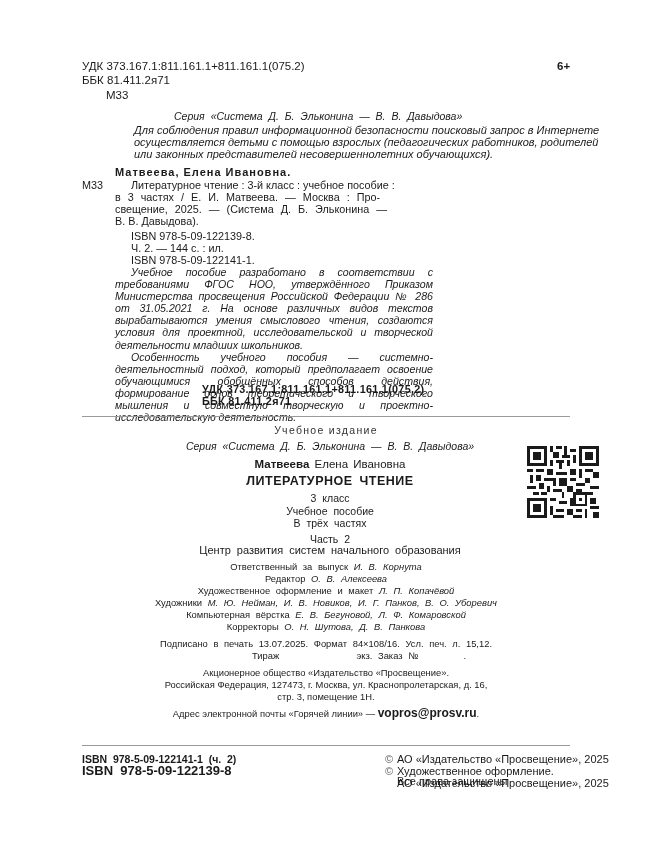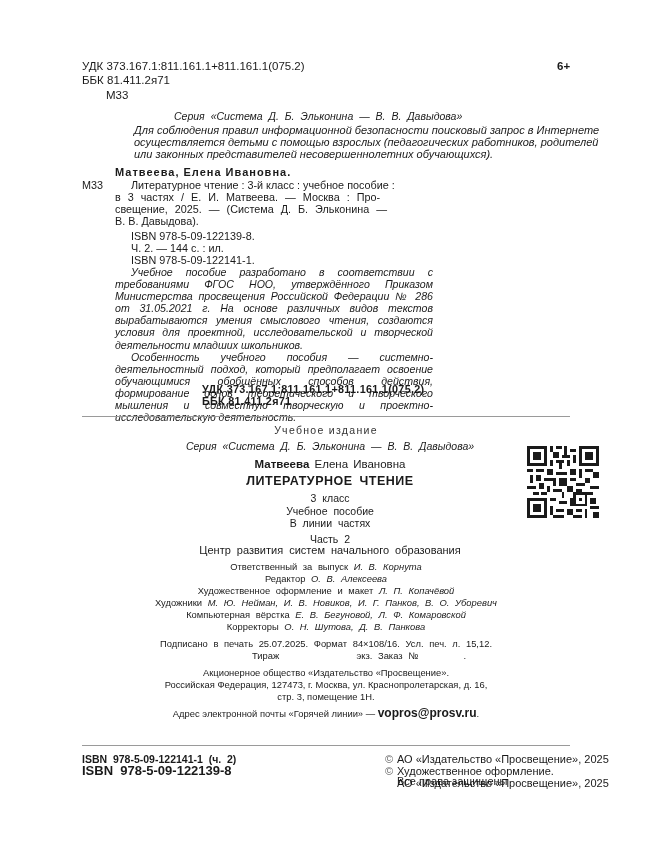--- a/index.html
+++ b/index.html
@@ -56,21 +56,21 @@
 
 <div class="abs center t10" style="left:82px;width:488px;top:424px;letter-spacing:1.3px;color:#333;">Учебное издание</div>
 <div class="abs center t10 it ws" style="left:160px;width:340px;top:440px;">Серия «Система Д. Б. Эльконина — В. В. Давыдова»</div>
 <div class="abs center" style="left:160px;width:340px;top:457px;font-size:11.5px;line-height:14px;word-spacing:2px;">
   <span class="b">Матвеева</span>
   <span>Елена Ивановна</span>
 </div>
 <div class="abs center b" style="left:160px;width:340px;top:474px;font-size:12.5px;line-height:15px;letter-spacing:0.5px;word-spacing:3px;">ЛИТЕРАТУРНОЕ ЧТЕНИЕ</div>
 <div class="abs center t10" style="left:160px;width:340px;top:492px;word-spacing:3px;">3 класс</div>
 <div class="abs center t10" style="left:160px;width:340px;top:505px;word-spacing:3px;">Учебное пособие</div>
-<div class="abs center t10" style="left:160px;width:340px;top:517px;word-spacing:3px;">В линии частях</div>
+<div class="abs center t10" style="left:160px;width:340px;top:517px;word-spacing:3px;">В трёх частях</div>
 <div class="abs center t10" style="left:160px;width:340px;top:533px;word-spacing:3px;">Часть 2</div>
 
 <div class="abs center t85" style="left:160px;width:340px;top:545px;word-spacing:3px;">Центр развития систем начального образования</div>
 
 <div class="abs center t9" style="left:82px;width:488px;top:561px;word-spacing:3px;">
   <span>Ответственный за выпуск</span>
   <span class="it">И. В. Корнута</span>
 </div>
 <div class="abs center t9" style="left:82px;width:488px;top:573px;word-spacing:3px;">
   <span>Редактор</span>
@@ -86,21 +86,21 @@
 </div>
 <div class="abs center t9" style="left:82px;width:488px;top:609px;word-spacing:3px;">
   <span>Компьютерная вёрстка</span>
   <span class="it">Е. В. Бегуновой, Л. Ф. Комаровской</span>
 </div>
 <div class="abs center t9" style="left:82px;width:488px;top:621px;word-spacing:3px;">
   <span>Корректоры</span>
   <span class="it">О. Н. Шутова, Д. В. Панкова</span>
 </div>
 
-<div class="abs center t9" style="left:82px;width:488px;top:638px;word-spacing:3px;">Подписано в печать 25.07.2025. Формат 84×108/16. Усл. печ. л. 15,12.</div>
+<div class="abs center t9" style="left:82px;width:488px;top:638px;word-spacing:3px;">Подписано в печать 13.07.2025. Формат 84×108/16. Усл. печ. л. 15,12.</div>
 <div class="abs t9" style="left:252px;top:650px;">
   <span>Тираж</span>
   <span style="display:inline-block;width:72px;"></span>
   <span style="word-spacing:3px;">экз. Заказ №</span>
   <span style="display:inline-block;width:40px;"></span>
   <span>.</span>
 </div>
 
 <div class="abs center t9" style="left:82px;width:488px;top:667px;">Акционерное общество «Издательство «Просвещение».</div>
 <div class="abs center t9" style="left:82px;width:488px;top:679px;">Российская Федерация, 127473, г. Москва, ул. Краснопролетарская, д. 16,</div>

